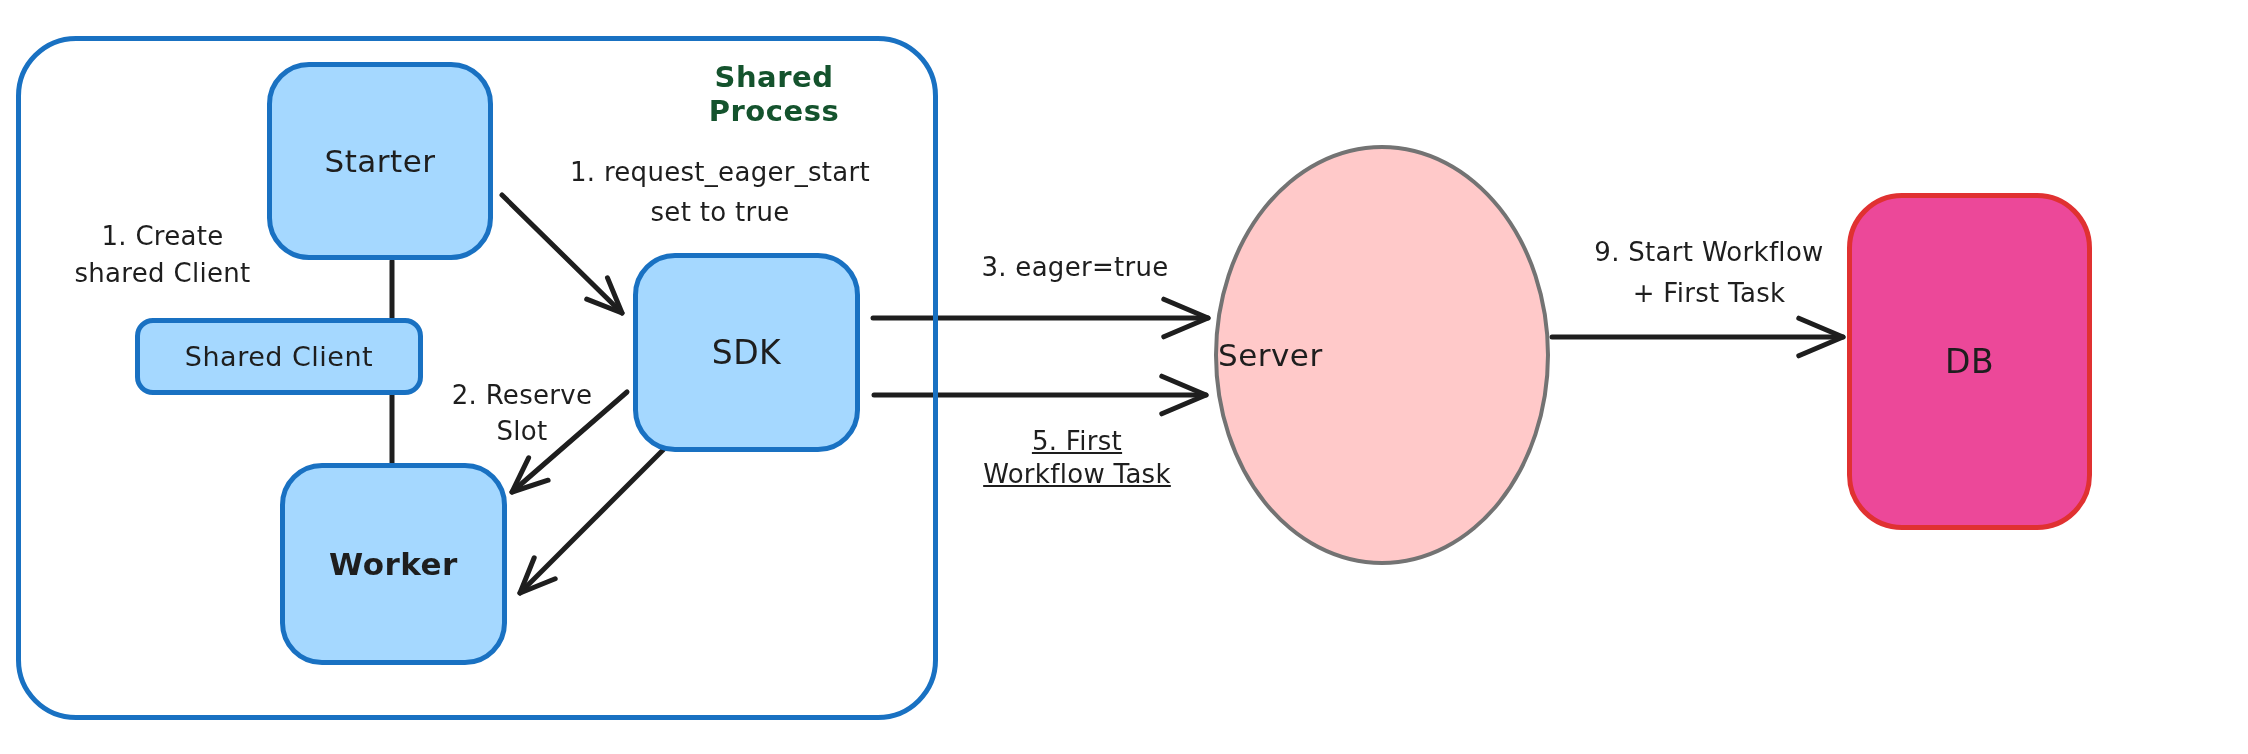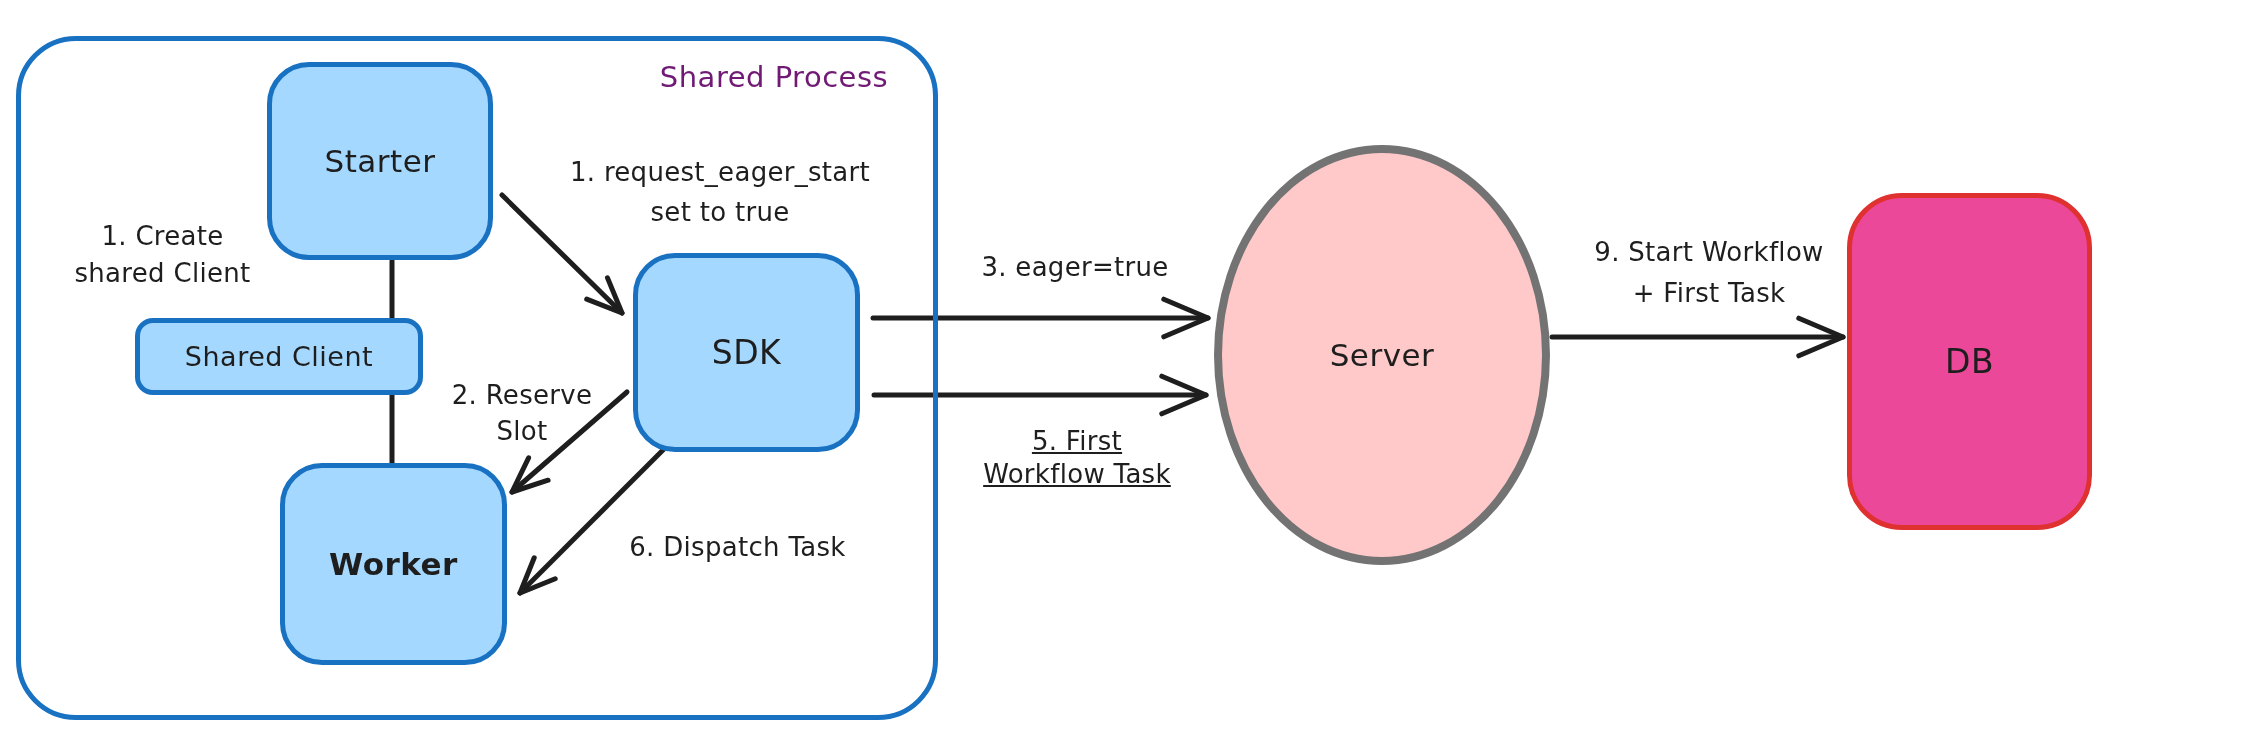--- a/index.html
+++ b/index.html
@@ -31,22 +31,22 @@
     border-radius: 60px;
     box-sizing: border-box;
     background: transparent;
   }
   .sp-title {
     position: absolute;
     left: 654px; top: 60px;
     width: 240px;
     text-align: center;
     font-size: 29px;
-    font-weight: normal;
-    color: #701a75;
+    font-weight: bold;
+    color: #14532d;
     letter-spacing: 0.5px;
   }
   
   .node {
     position: absolute;
     box-sizing: border-box;
     display: flex;
     align-items: center;
     justify-content: center;
     background: #a5d8ff;
@@ -61,23 +61,22 @@
   .node-sdk     { left: 633px; top: 253px; width: 227px; height: 199px; border-radius: 42px; font-size: 33px; }
   .node-db      { left: 1847px; top: 193px; width: 245px; height: 337px; border-radius: 55px;
                   background: #ec4899; border-color: #e03131; font-size: 33px; }
   .node-server {
     position: absolute;
     left: 1214px; top: 145px;
     width: 336px; height: 420px;
     box-sizing: border-box;
     display: flex;
     align-items: center;
-    justify-content: center;
     background: #ffc9c9;
-    border: 8px solid #737373;
+    border: 4px solid #737373;
     border-radius: 50%;
     font-size: 31px;
     color: #1e1e1e;
     letter-spacing: 0.5px;
   }
   
   .anno {
     position: absolute;
     text-align: center;
     font-size: 26px;
@@ -168,21 +167,20 @@
 
   <div class="anno anno-create">1. Create
 shared Client</div>
 
   <div class="anno anno-request">1. request_eager_start
 set to true</div>
 
   <div class="anno anno-reserve">2. Reserve
 Slot</div>
 
-  <div class="anno anno-dispatch">6. Dispatch Task</div>
 
   <div class="anno anno-eager">3. eager=true</div>
 
   <div class="anno anno-firsttask">5. First
 Workflow Task</div>
 
   <div class="anno anno-startwf">9. Start Workflow
 + First Task</div>
 
 </div>

